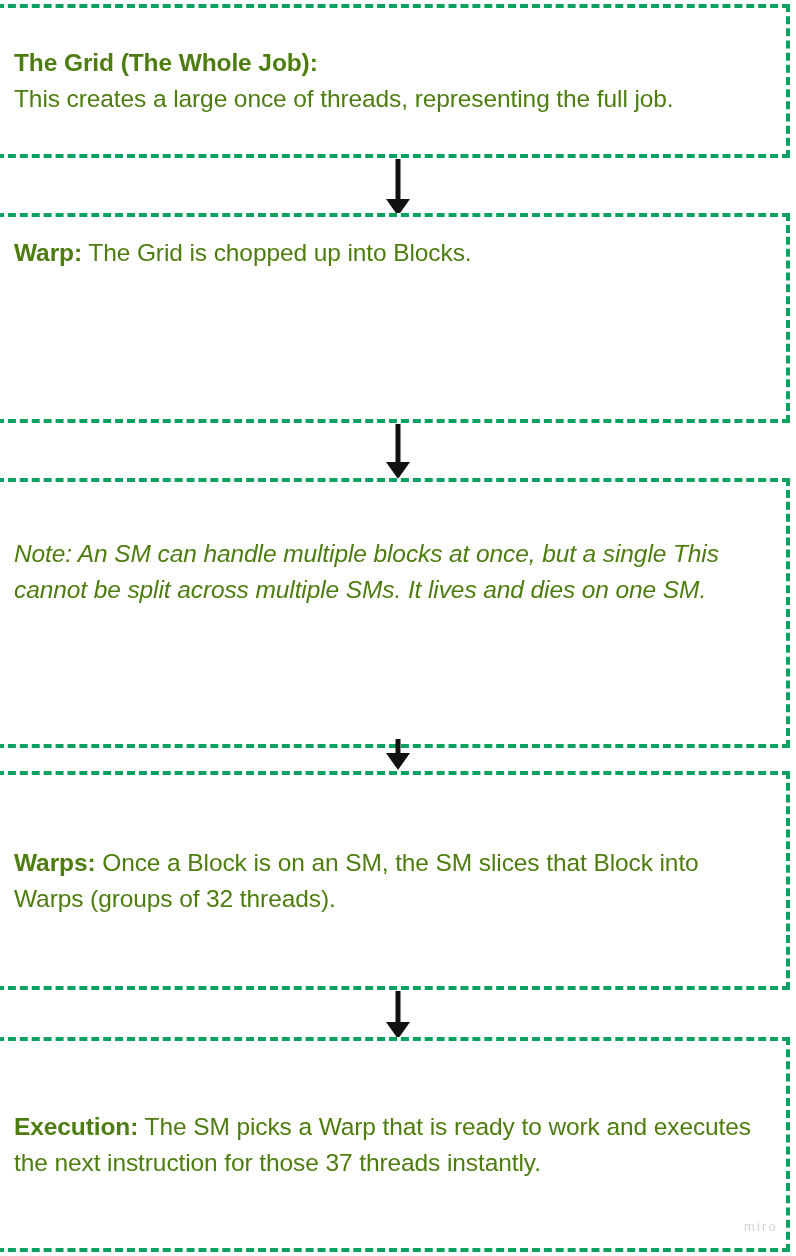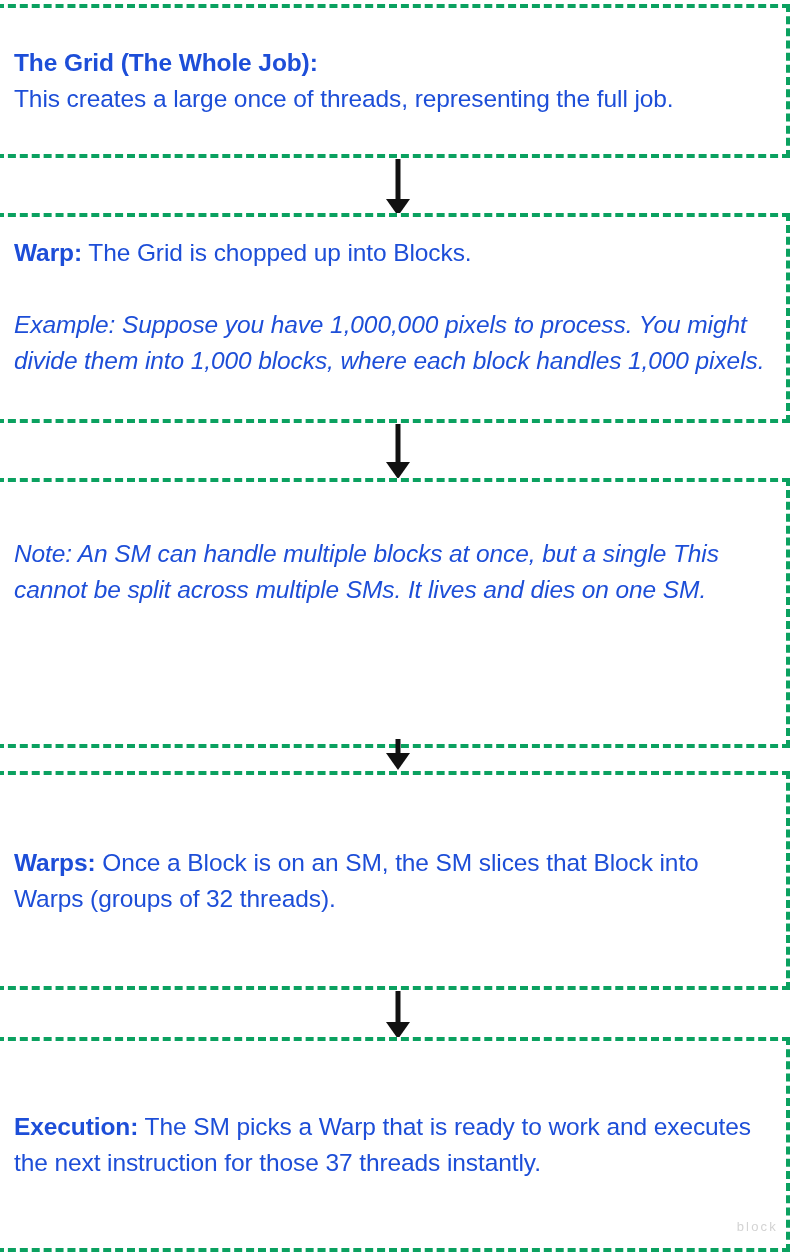--- a/index.html
+++ b/index.html
@@ -35,21 +35,21 @@
     flex-direction: column;
     justify-content: center;
     padding: 0 12px 0 14px;
   }
 
   .stage p {
     margin: 0;
     font-size: 24.5px;
     line-height: 36px;
     letter-spacing: -0.1px;
-    color: #1d4ed8;
+    color: #4d7c0f;
   }
 
   .stage p.spaced {
     margin-top: 36px;
   }
 
   .stage p.italic {
     font-style: italic;
   }
 
@@ -106,21 +106,20 @@
         <line x1="398" y1="159" x2="398" y2="203" stroke="#111111" stroke-width="5"></line>
         <polygon points="386,199 410,199 398,216" fill="#111111"></polygon>
       </g>
     </svg>
   </div>
 
   <div class="stage align-top" id="stage-block" style="top:213px; height:210px;">
     <p>
       <span class="lead">Warp:</span><span> The Grid is chopped up into Blocks.</span>
     </p>
-    <p class="italic spaced">Example: Suppose you have 1,000,000 pixels to process. You might divide them into 1,000 blocks, where each block handles 1,000 pixels.</p>
   </div>
 
   <div class="arrow" style="top:0; height:0;">
     <svg width="796" height="1256" style="position:absolute; top:0; left:0;">
       <g>
         <line x1="398" y1="424" x2="398" y2="466" stroke="#111111" stroke-width="5"></line>
         <polygon points="386,462 410,462 398,479" fill="#111111"></polygon>
       </g>
     </svg>
   </div>
@@ -152,15 +151,15 @@
       </g>
     </svg>
   </div>
 
   <div class="stage" id="stage-execution" style="top:1037px; height:215px;">
     <p>
       <span class="lead">Execution:</span><span> The SM picks a Warp that is ready to work and executes the next instruction for those 37 threads instantly.</span>
     </p>
   </div>
 
-  <div class="watermark">block</div>
+  <div class="watermark">miro</div>
 
 </div>
 
 </body></html>

